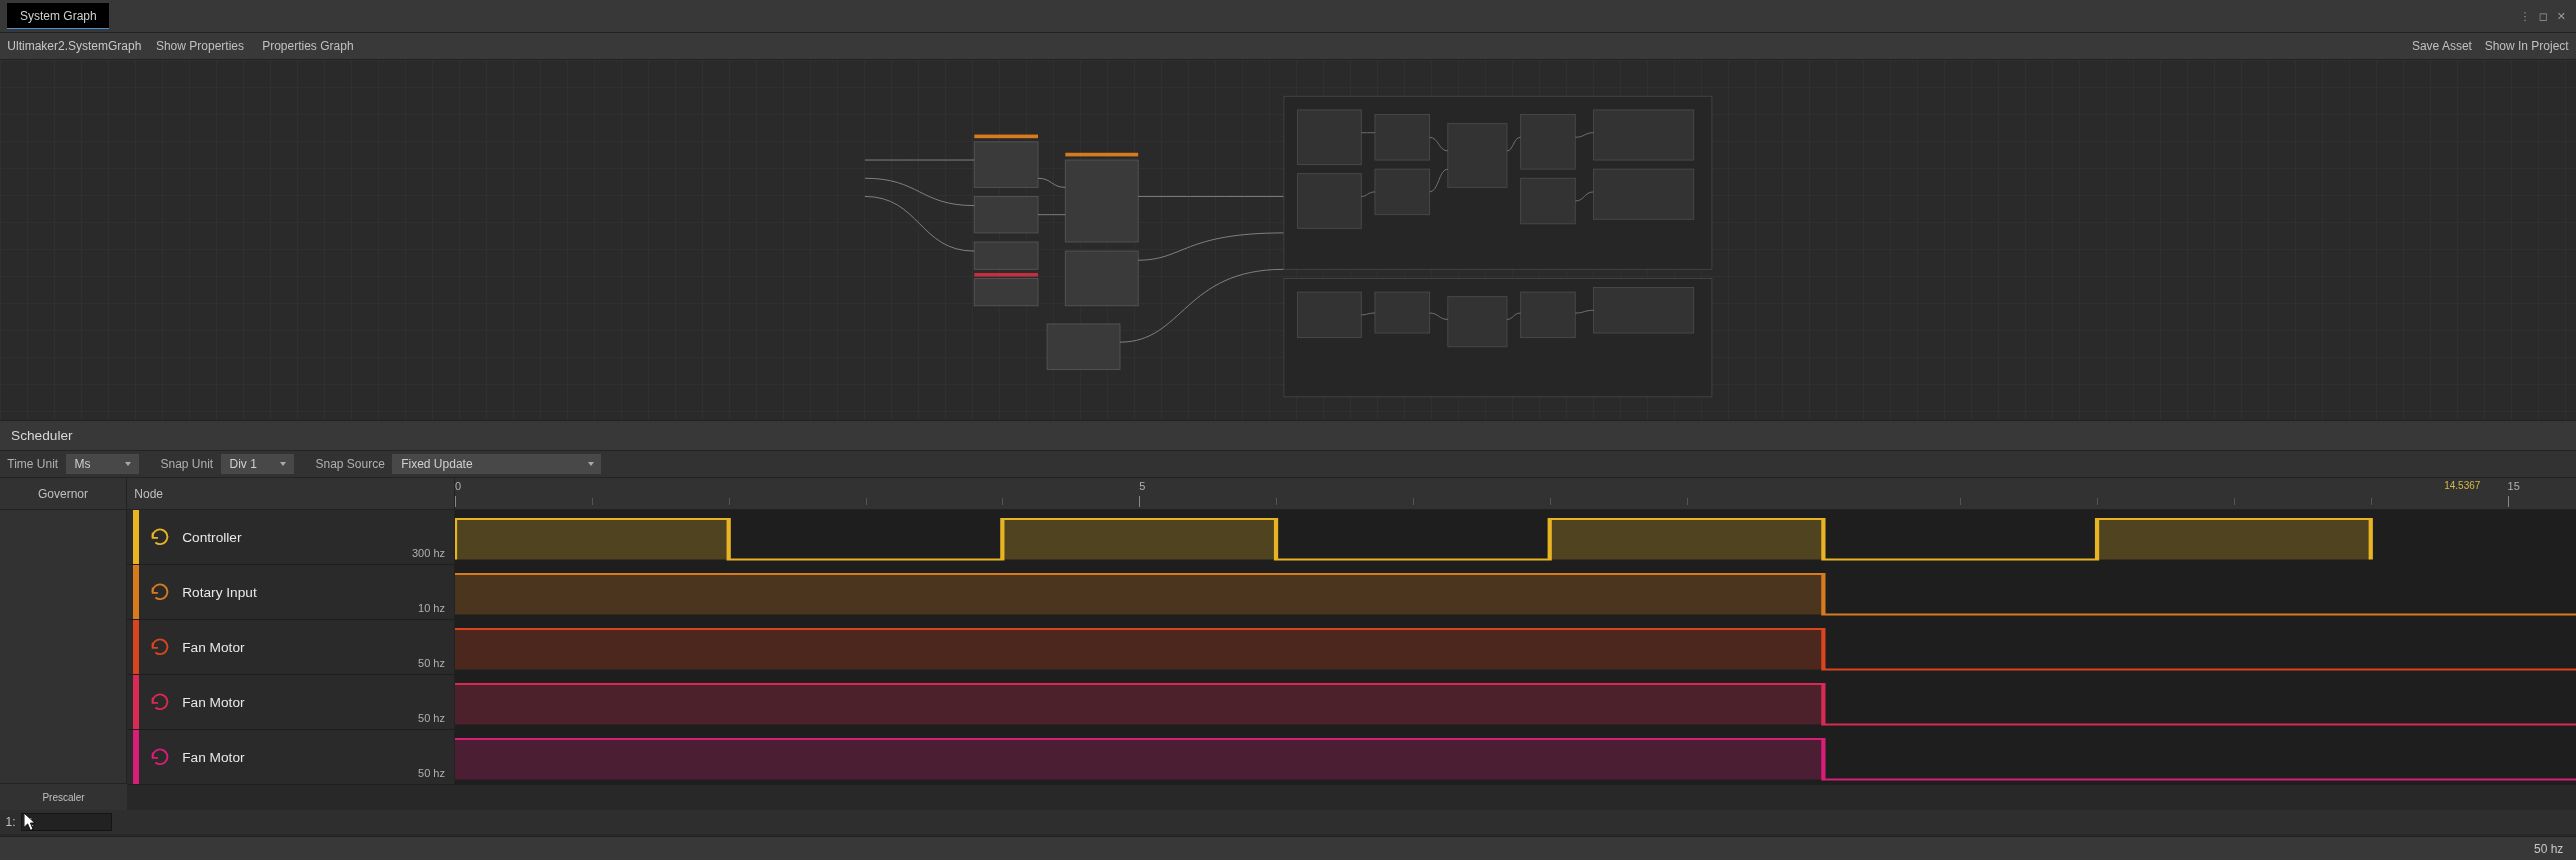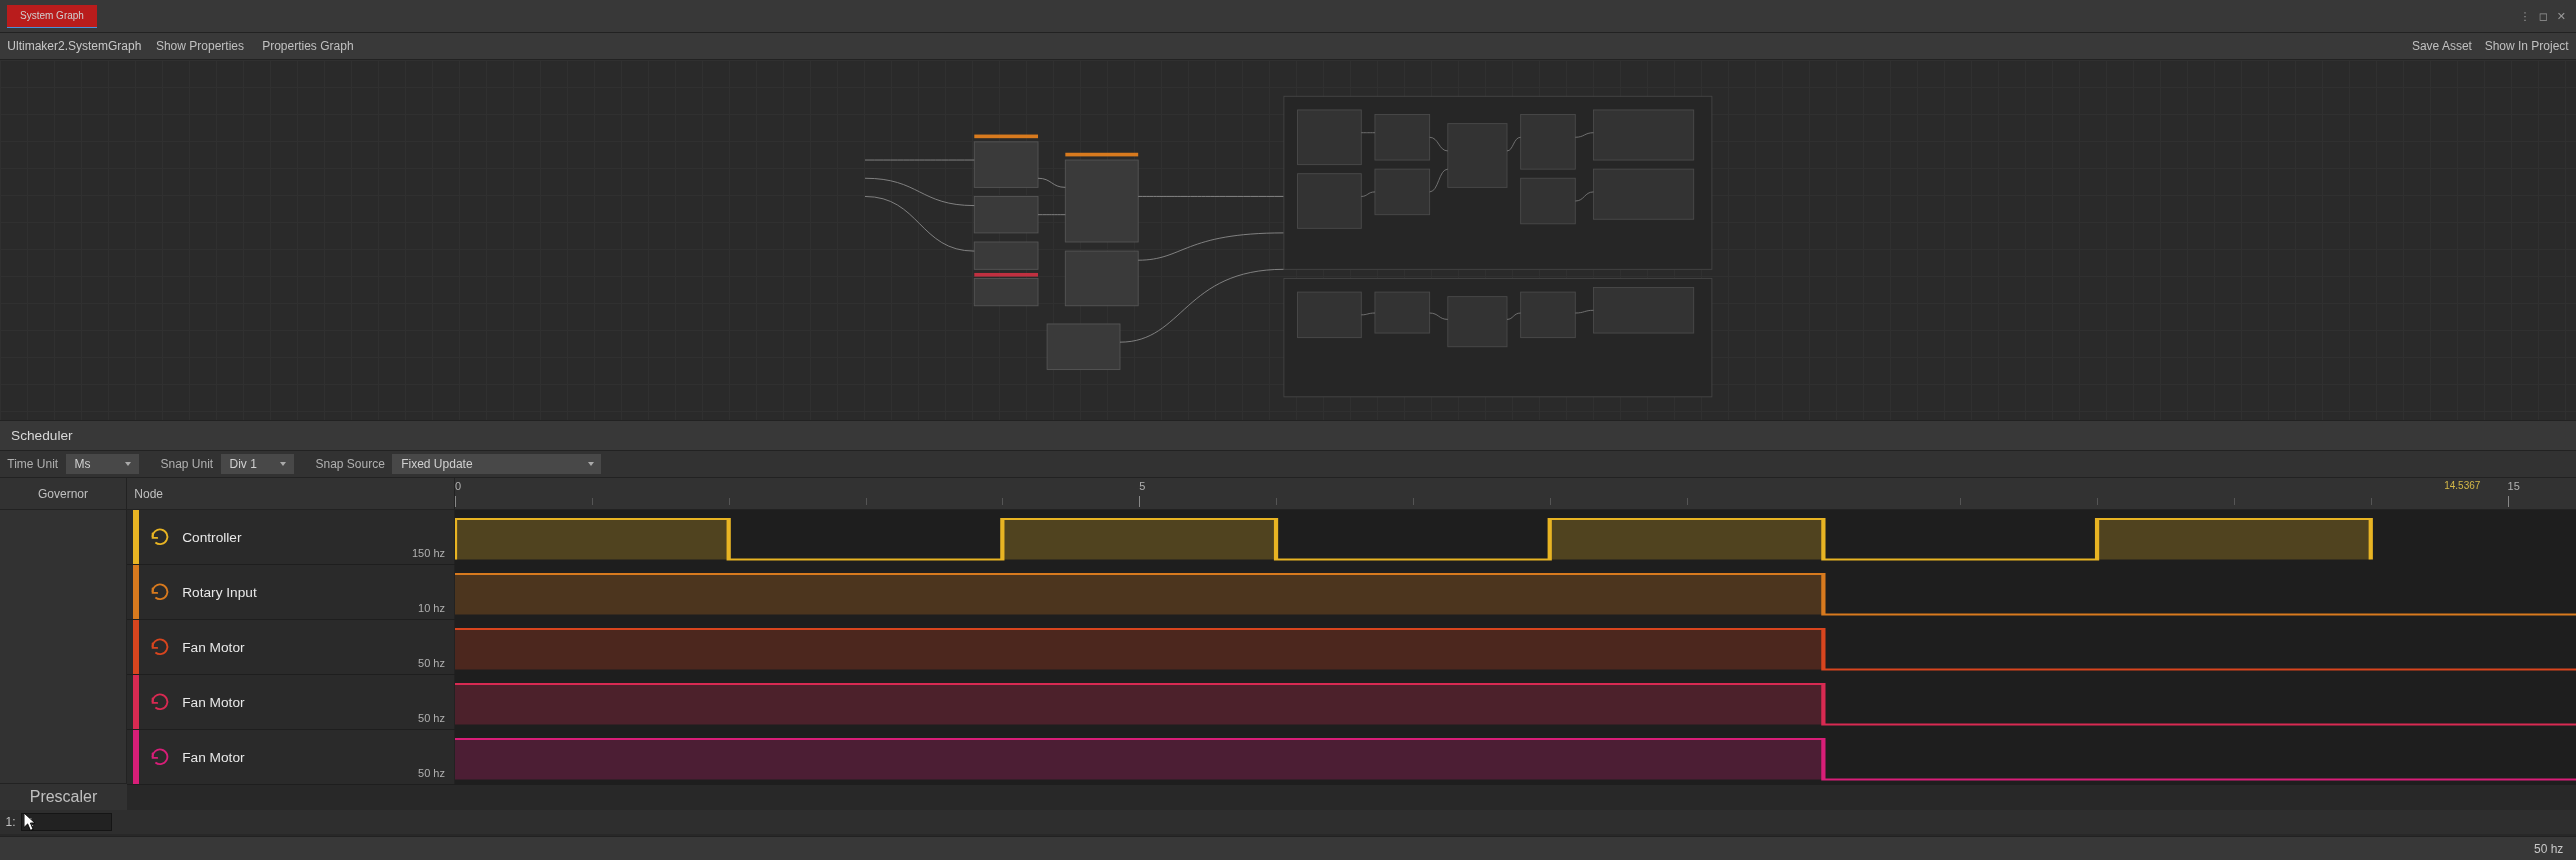--- a/index.html
+++ b/index.html
@@ -1,20 +1,20 @@
 <!DOCTYPE html>
 <html style="font-size:14.6px"><head>
 <meta charset="utf-8">
 <style>
 * { margin: 0; padding: 0; box-sizing: border-box; font-family: Arial, sans-serif; }
 body { background: #282828; color: #c0c0c0; font-size: 11px; overflow: hidden; width: 2576px; height: 860px; position: relative; }
 
 
 .tab-bar { height: 33px; background: #383838; display: flex; align-items: center; padding: 0 7.3px; border-bottom: 0.9px solid #222; position: relative; }
-.tab { background: #b91c1c; padding: 5.5px 12.7px; font-size: 10px; color: #d0d0d0; border-bottom: 0.9px solid #4a90d9; }
+.tab { background: #000000; padding: 5.5px 12.7px; font-size: 12px; color: #d0d0d0; border-bottom: 0.9px solid #4a90d9; }
 .window-controls { position: absolute; right: 7.3px; display: flex; gap: 3.6px; }
 .window-controls span { width: 14.6px; height: 14.6px; display: inline-flex; align-items: center; justify-content: center; color: #999; cursor: pointer; }
 
 
 .toolbar { height: 27px; background: #393939; display: flex; align-items: center; padding: 0 7.3px; border-bottom: 0.9px solid #222; font-size: 12px; }
 .toolbar-left { display: flex; gap: 11px; }
 .toolbar-left .crumb { color: #c8c8c8; }
 .toolbar-left .btn { color: #c0c0c0; cursor: pointer; padding: 0 3.6px; }
 .toolbar-right { margin-left: auto; display: flex; gap: 12.7px; }
 .toolbar-right .btn { color: #c0c0c0; cursor: pointer; }
@@ -56,21 +56,21 @@
 .color-bar { width: 6.4px; height: 100%; margin-right: 7.3px; }
 .track-icon { width: 27px; height: 27px; display: inline-flex; align-items: center; justify-content: center; margin-right: 9px; }
 .track-name { font-size: 13.7px; color: #e8e8e8; }
 .track-hz { position: absolute; right: 9px; bottom: 5.5px; font-size: 11px; color: #b0b0b0; }
 .track-lane { flex: 1; position: relative; background: #1e1e1e; overflow: hidden; }
 .wave { position: absolute; inset: 0; }
 .wave path { fill: none; stroke-width: 2; }
 .wave rect.fill { opacity: 0.25; }
 
 
-.prescaler-row { height: 27px; background: #323232; border-top: 0.9px solid #222; display: flex; align-items: center; padding: 0 11px; font-size: 16px; color: #c0c0c0; justify-content: center; width: 127px; }
+.prescaler-row { height: 27px; background: #323232; border-top: 0.9px solid #222; display: flex; align-items: center; padding: 0 11px; font-size: 10px; color: #c0c0c0; justify-content: center; width: 127px; }
 .prescaler-input-row { height: 24px; display: flex; align-items: center; padding: 0 5.5px; background: #2e2e2e; }
 .prescaler-input-row .lbl { font-size: 12px; color: #c0c0c0; margin-right: 5.5px; }
 .prescaler-input-row input { background: #222; border: 0.9px solid #151515; color: #d0d0d0; width: 91px; padding: 1.8px 5.5px; font-size: 11px; }
 
 
 .status-bar { position: absolute; bottom: 0; left: 0; right: 0; height: 24px; background: #383838; border-top: 0.9px solid #222; display: flex; align-items: center; padding: 0 12.7px; font-size: 12px; color: #c8c8c8; }
 .status-bar .right { margin-left: auto; }
 
 
 .cursor { position: absolute; left: 24px; bottom: 27px; width: 14.6px; height: 20px; }
@@ -220,21 +220,21 @@
             <div class="color-bar" style="background: rgb(232, 180, 35);"></div>
             <span class="track-icon">
               <svg width="24" height="24" viewBox="0 0 26 26">
                 <g fill="none" stroke="#e8b423" stroke-width="2">
                   <path d="M 5 13 A 8 8 0 1 1 8 19"></path>
                   <path d="M 5 9 L 5 14 L 10 14" stroke-linecap="round"></path>
                 </g>
               </svg>
             </span>
             <span class="track-name">Controller</span>
-            <span class="track-hz">150 hz</span>
+            <span class="track-hz">300 hz</span>
           </div>
           <div class="track-lane">
             <svg class="wave" width="100%" height="100%" viewBox="0 0 1000 60" preserveAspectRatio="none">
               <rect x="0" y="10" width="129.03225806451613" height="45" fill="#e8b423" class="fill"></rect>
               <rect x="258.06451612903226" y="10" width="129.03225806451613" height="45" fill="#e8b423" class="fill"></rect>
               <rect x="516.1290322580645" y="10" width="129.03225806451613" height="45" fill="#e8b423" class="fill"></rect>
               <rect x="774.1935483870968" y="10" width="129.03225806451613" height="45" fill="#e8b423" class="fill"></rect>
               <path d="M 0 55 L 0 55 L 0 10 L 129.03225806451613 10 L 129.03225806451613 55 L 258.06451612903226 55 L 258.06451612903226 10 L 387.0967741935484 10 L 387.0967741935484 55 L 516.1290322580645 55 L 516.1290322580645 10 L 645.1612903225806 10 L 645.1612903225806 55 L 774.1935483870968 55 L 774.1935483870968 10 L 903.2258064516129 10 L 903.2258064516129 55 " stroke="#e8b423"></path>
             </svg>
           </div>

